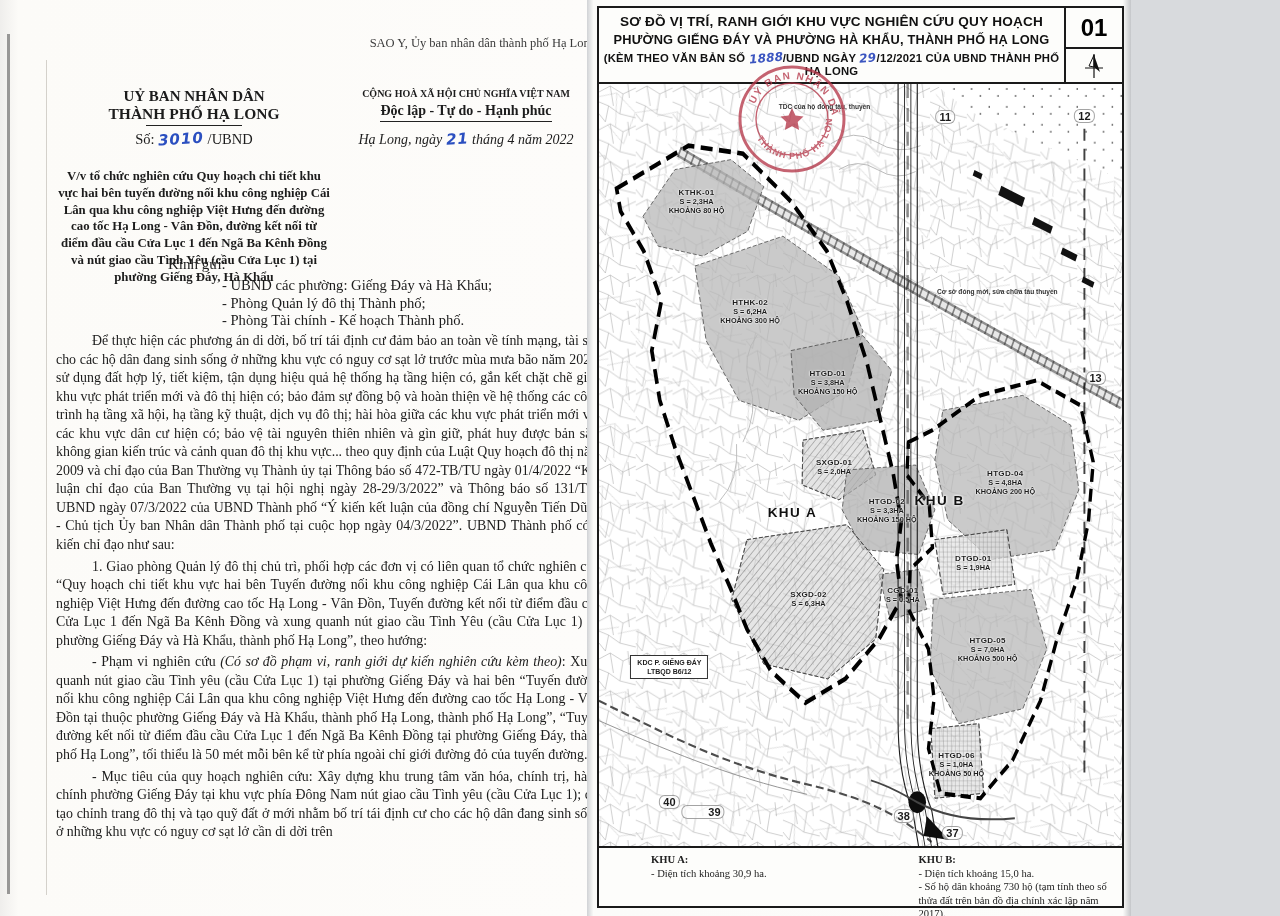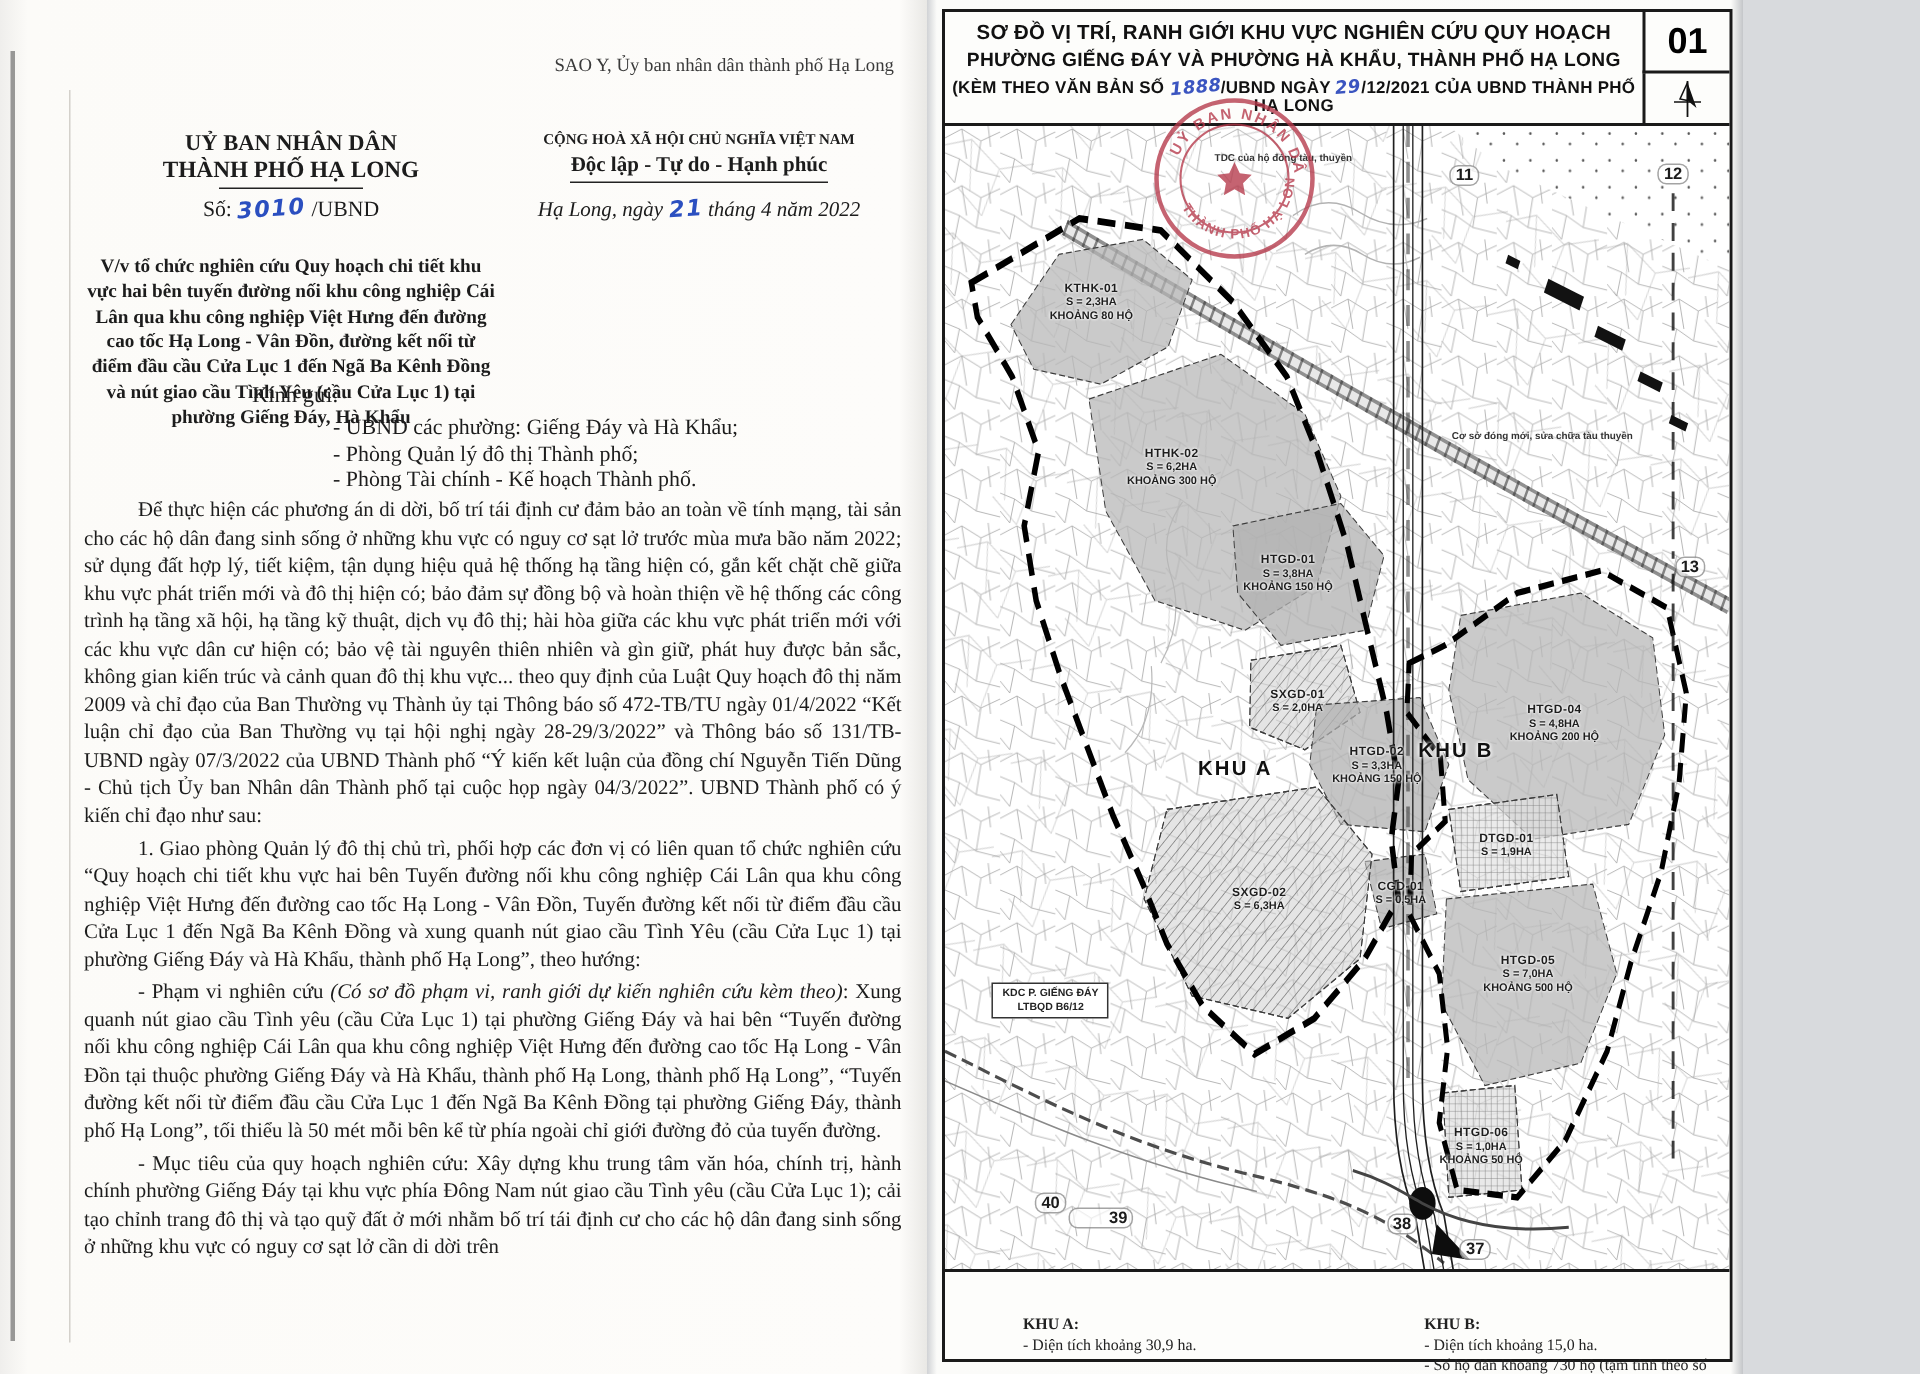--- a/index.html
+++ b/index.html
@@ -26,21 +26,21 @@
   .dateline{margin-top:8px;font-size:14px;}
   .it{font-style:italic;}
   .hand{font-family:"DejaVu Sans",sans-serif;font-style:italic;font-weight:bold;color:#2b4fc0;
     display:inline-block;transform:rotate(-4deg);font-size:15px;letter-spacing:1px;}
   .saluta{position:absolute;left:168px;top:256px;font-size:15px;}
   .recipients{position:absolute;left:222px;top:277px;font-size:14.6px;line-height:17.6px;}
   .body{position:absolute;left:56px;top:332px;width:545px;text-align:justify;}
   .body p{margin:0 0 3px 0;font-size:13.9px;line-height:18.55px;text-indent:36px;}
 
   
-  .page-right{position:absolute;left:618px;top:0;width:544px;height:916px;
+  .page-right{position:absolute;left:587px;top:0;width:544px;height:916px;
     background:linear-gradient(90deg,#d0d2d5 0,#fbfbf9 1.2%,#fcfcfa 98.5%,#c4c6c9 100%);}
   .sheet{position:absolute;left:10px;top:6px;right:7px;bottom:8px;border:2px solid #1a1a1a;background:#fdfdfb;}
   .titleblock{position:absolute;left:0;top:0;right:0;height:74px;border-bottom:2px solid #1a1a1a;
     font-family:"Liberation Sans",sans-serif;}
   .titles{position:absolute;left:0;top:0;right:58px;height:100%;text-align:center;color:#111;}
   .t1{font-weight:bold;font-size:13.6px;margin-top:6px;letter-spacing:.2px;}
   .t2{font-weight:bold;font-size:12.8px;margin-top:3px;letter-spacing:.2px;}
   .t3{font-weight:bold;font-size:11.3px;margin-top:4px;letter-spacing:.2px;}
   .hand2{font-family:"DejaVu Sans",sans-serif;font-style:italic;font-weight:bold;color:#3b55c0;
     display:inline-block;transform:rotate(-5deg);font-size:12px;}
@@ -61,21 +61,21 @@
   .gridnum{position:absolute;transform:translate(-50%,-50%);font-family:"Liberation Sans",sans-serif;
     font-weight:bold;font-size:11px;color:#1b1b1b;text-shadow:0 0 2px #fff,0 0 2px #fff;
     border:1px solid #55555588;border-radius:6px;padding:0 3px;background:#ffffffaa;}
   .mapnote{position:absolute;transform:translate(-50%,-50%);font-family:"Liberation Sans",sans-serif;
     font-weight:bold;font-size:6.6px;color:#333;text-shadow:0 0 2px #fff;white-space:nowrap;}
   .kdcbox{position:absolute;transform:translate(-50%,-50%);border:1px solid #333;background:#fff;
     font-family:"Liberation Sans",sans-serif;font-weight:bold;font-size:7px;color:#222;
     text-align:center;padding:2px 6px;line-height:9px;white-space:nowrap;}
   .legend{position:absolute;left:0;right:0;bottom:0;height:58px;border-top:2px solid #1a1a1a;
     background:#fdfdfb;display:flex;font-size:10.6px;color:#222;}
-  .leg-col{line-height:13.5px;padding-top:5px;margin-top:24px;}
+  .leg-col{line-height:13.5px;padding-top:5px;}
   .leg-col.a{margin-left:52px;width:240px;}
   .leg-col.b{margin-left:72px;width:250px;}
   .leg-title{font-weight:bold;}
   .stamp{position:absolute;left:142px;top:56px;width:126px;height:126px;opacity:.78;z-index:6;pointer-events:none;}
 </style>
 </head>
 <body>
 
 <div class="canvas">
 

